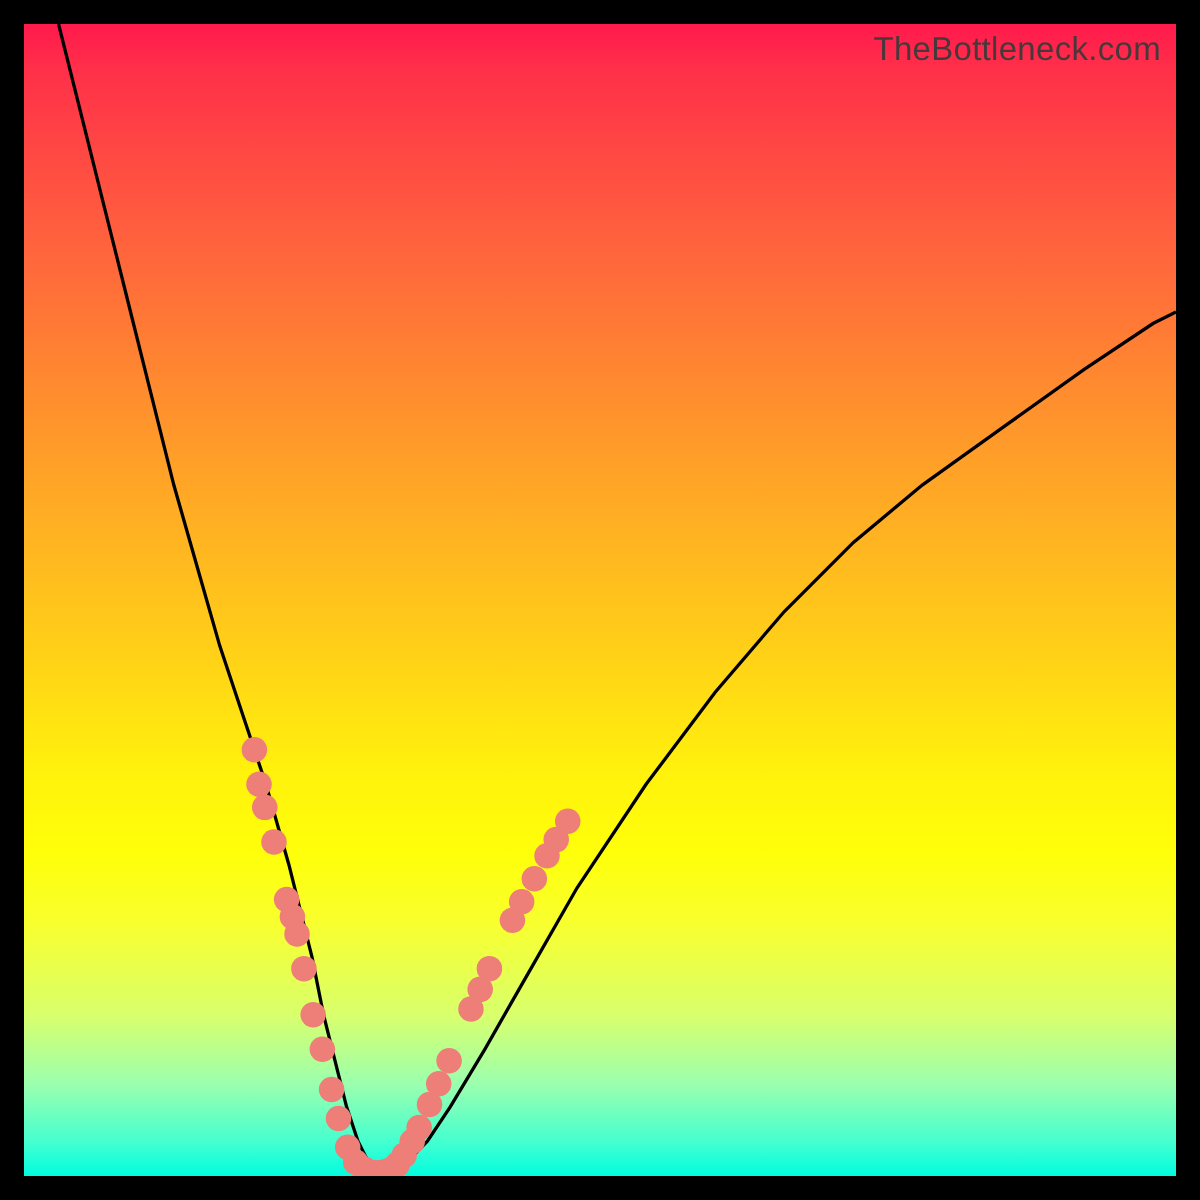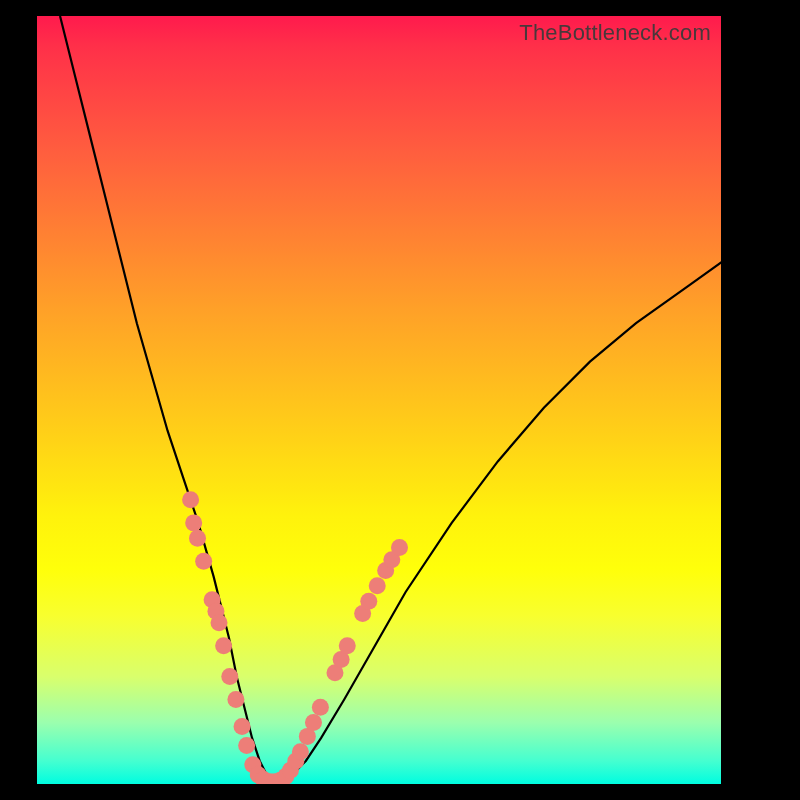--- a/index.html
+++ b/index.html
@@ -1,37 +1,36 @@
 <!DOCTYPE html>
 <html><head>
 <meta charset="utf-8">
 <style>
   * { margin: 0; padding: 0; box-sizing: border-box; }
   body { width: 800px; height: 800px; background: #000; overflow: hidden; font-family: Arial, sans-serif; }
   .frame {
     position: absolute;
     top: 16px;
     left: 16px;
-    width: 684px;
+    width: 768px;
     height: 768px;
     background: linear-gradient(to bottom,
       #ff1a4d 0%,
       #ff3049 4%,
       #ff5f3e 18%,
       #ffa028 38%,
       #ffd217 55%,
       #fff20c 65%,
       #ffff0a 72%,
       #f8ff2e 78%,
       #d9ff6c 86%,
       #9bffae 92%,
       #45ffd0 97%,
       #00fde0 100%
     );
-    margin-left: 21px;
   }
   .watermark {
     position: absolute;
     top: 4px;
     right: 10px;
     color: #3a3a3a;
     font-size: 22px;
     font-weight: 500;
     letter-spacing: 0.2px;
     font-family: Arial, Helvetica, sans-serif;

